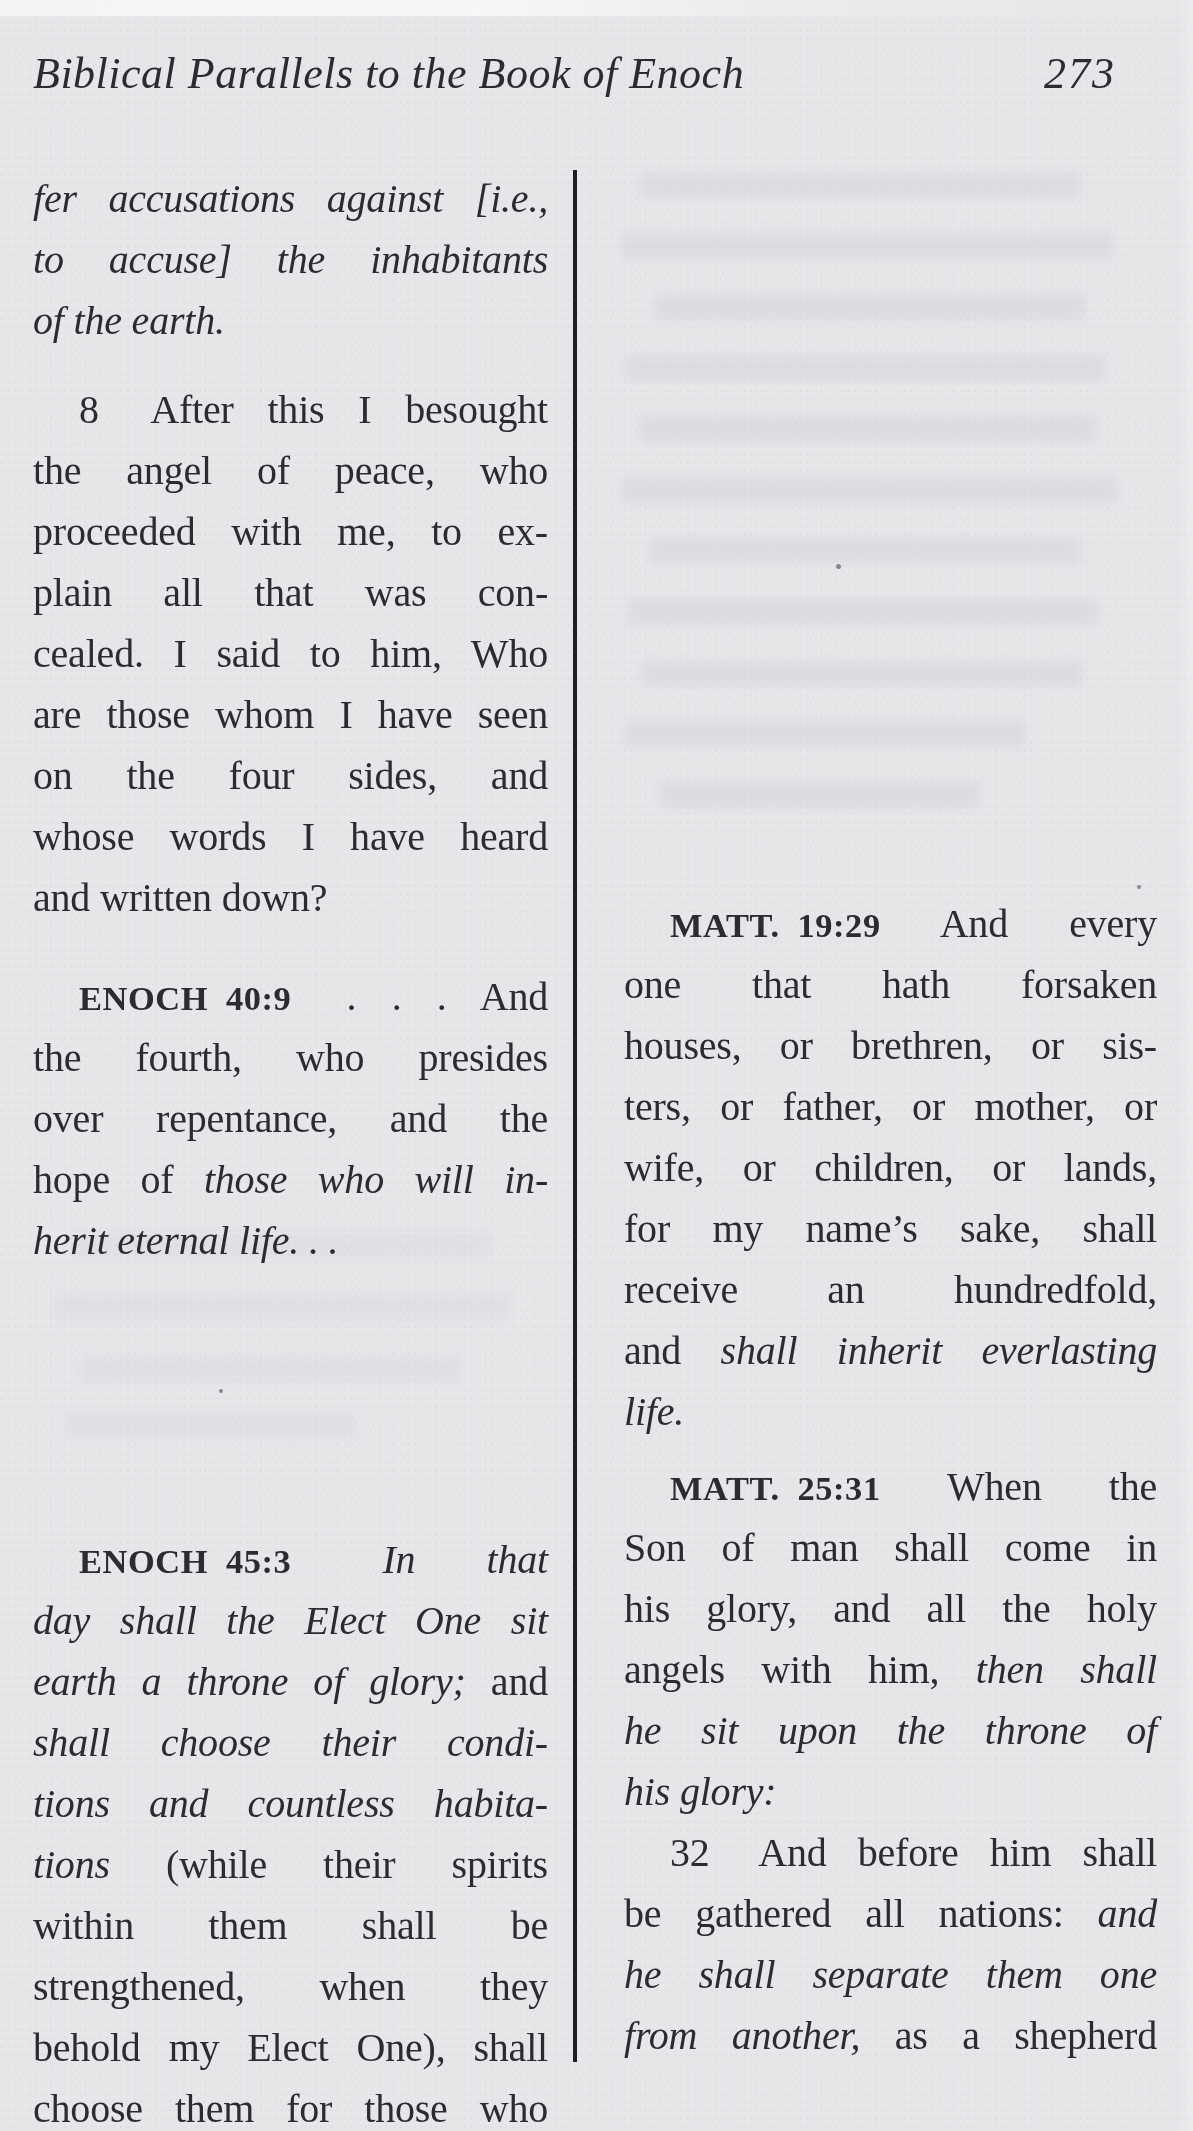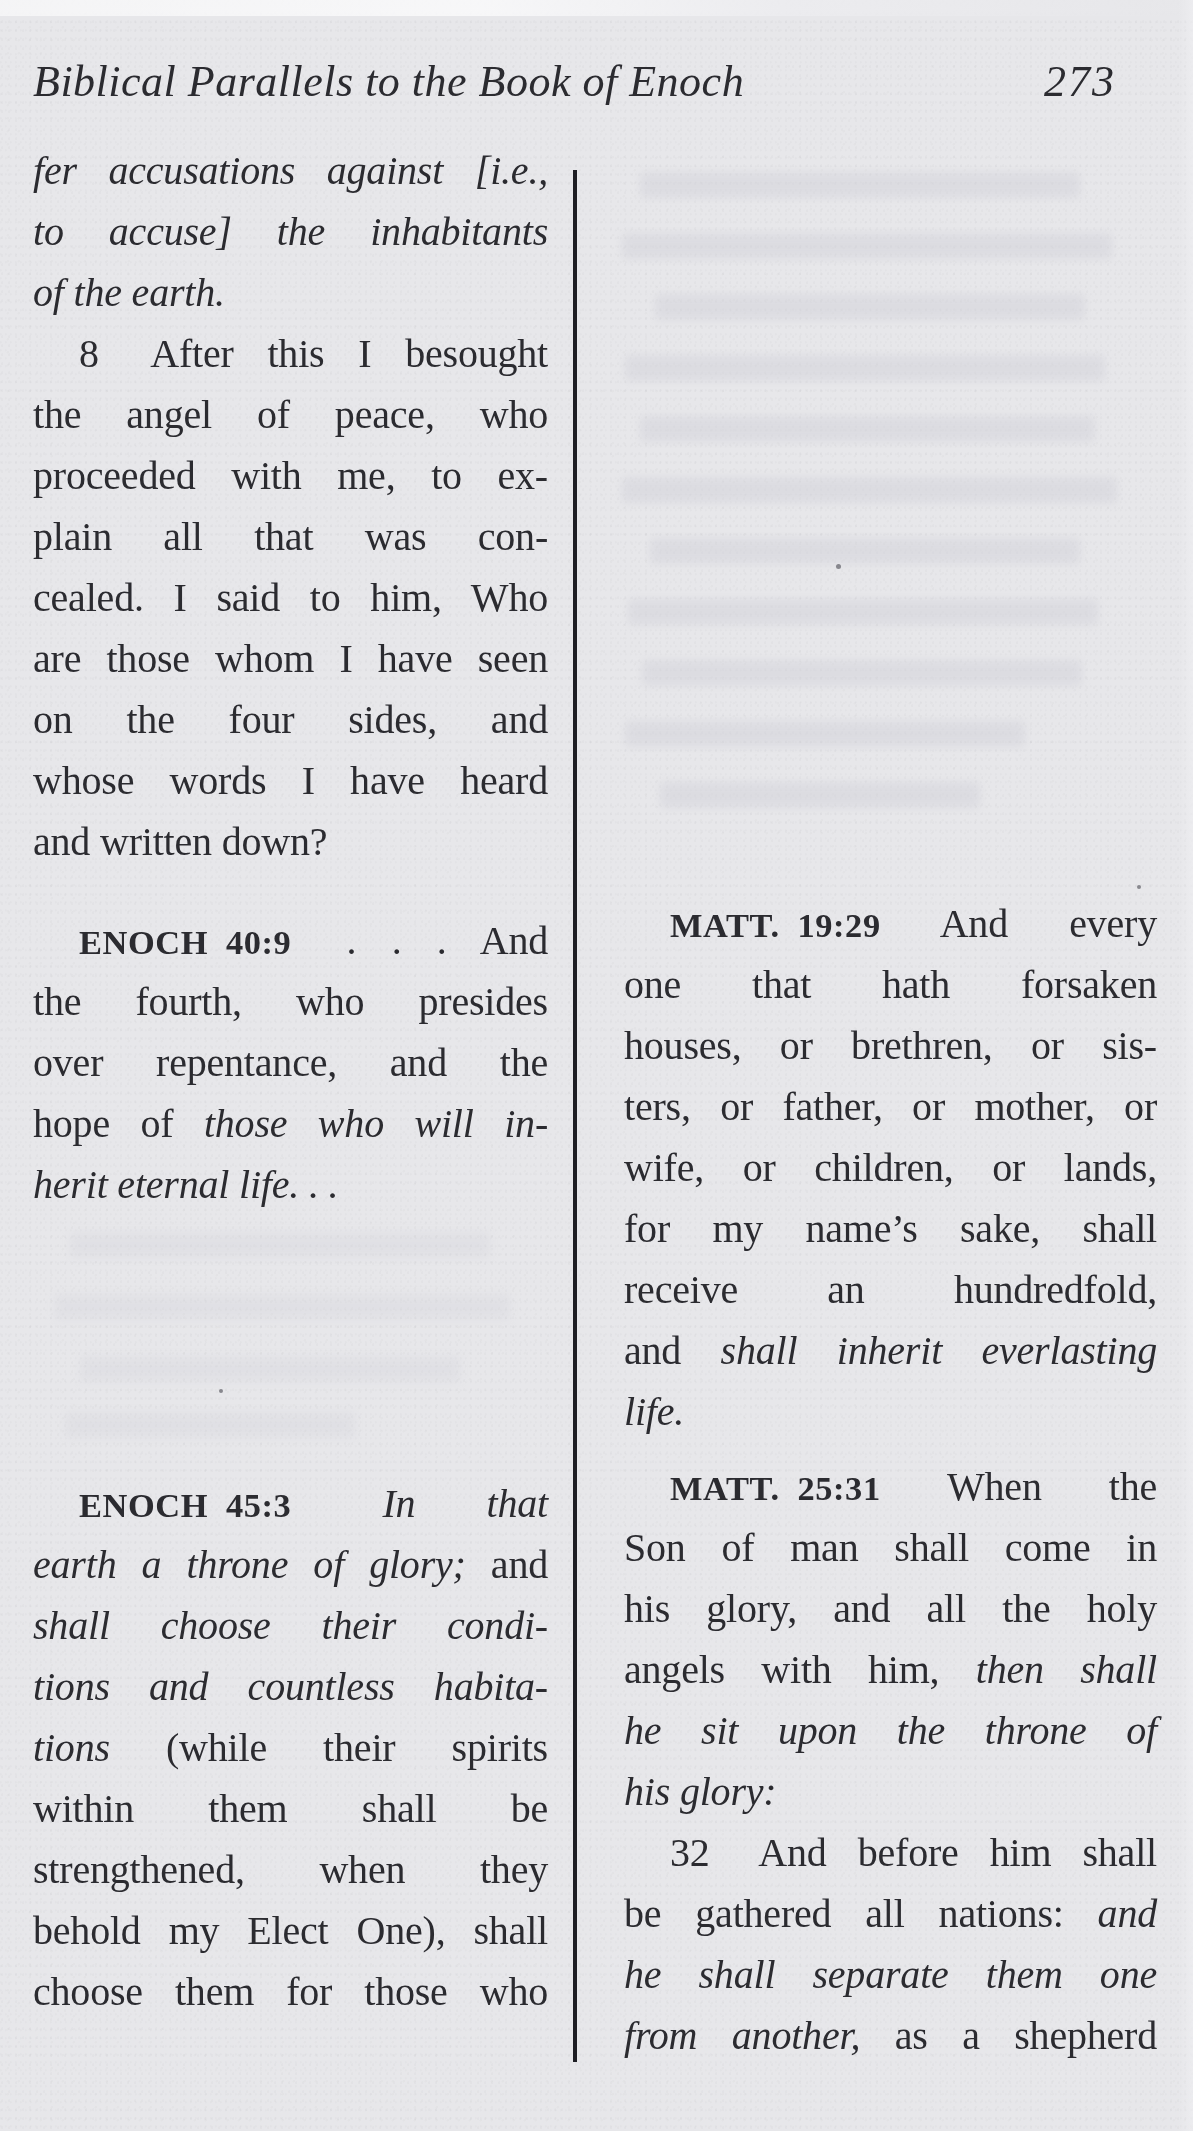--- a/index.html
+++ b/index.html
@@ -23,39 +23,39 @@
     position:absolute;left:0;top:0;width:100%;height:16px;
     background:linear-gradient(to right,#f7f7f8 0%,#fafafb 40%,#ededf0 65%,#e7e7ea 100%);
     opacity:.85;
   }
   .scan-edge-right{
     position:absolute;right:0;top:0;width:14px;height:100%;
     background:linear-gradient(to left,#efeff2,rgba(231,231,234,0));
     opacity:.7;
   }
   .running-head{
-    position:absolute;left:33px;top:56px;width:1130px;height:52px;
+    position:absolute;left:33px;top:48px;width:1130px;height:52px;
   }
   .head-title{
     position:absolute;left:0;top:0;
     font-style:italic;font-size:44px;line-height:52px;letter-spacing:.5px;
     white-space:nowrap;
   }
   .page-number{
     position:absolute;left:1011px;top:2px;
     font-size:44px;line-height:48px;letter-spacing:2px;font-style:italic;
   }
   .column-divider{
     position:absolute;left:573px;top:170px;width:4px;height:1892px;
     background:#1e1e24;
   }
   .col{position:absolute;top:140px;}
   .col-left{left:33px;width:515px;}
   .col-right{left:602px;width:533px;margin-left:22px;}
-  .block{display:block;}
+  .block{display:block;margin-top:28px;}
   .block[data-name="enoch-40-9"]{margin-top:38px;}
   .block[data-name="enoch-45-3"]{margin-top:258px;}
   .block[data-name="matt-19-29"]{margin-top:753px;}
   .block[data-name="matt-25-31"]{margin-top:14px;}
   .line{
     height:61px;line-height:61px;font-size:40px;
     text-align:justify;text-align-last:justify;text-justify:inter-word;
     white-space:nowrap;letter-spacing:-0.2px;
   }
   .line.last{text-align-last:left;}
@@ -123,20 +123,21 @@
       </div>
       <div class="block" data-name="enoch-40-9">
         <div class="line indent" data-name="text-line"><span class="seg-caps" data-name="verse-reference">ENOCH 40:9</span><span class="" data-name="text-segment">  . . . And</span></div>
         <div class="line" data-name="text-line"><span class="" data-name="text-segment">the fourth, who presides</span></div>
         <div class="line" data-name="text-line"><span class="" data-name="text-segment">over repentance, and the</span></div>
         <div class="line" data-name="text-line"><span class="" data-name="text-segment">hope of </span><span class="seg-italic " data-name="text-segment">those who will in-</span></div>
         <div class="line last" data-name="text-line"><span class="seg-italic " data-name="text-segment">herit eternal life. . .</span></div>
       </div>
       <div class="block" data-name="enoch-45-3">
         <div class="line indent" data-name="text-line"><span class="seg-caps" data-name="verse-reference">ENOCH 45:3</span><span class="seg-italic " data-name="text-segment">  In that</span></div>
+        <div class="line" data-name="text-line"><span class="seg-italic " data-name="text-segment">day shall the Elect One sit</span></div>
         <div class="line" data-name="text-line"><span class="seg-italic " data-name="text-segment">earth a throne of glory;</span><span class="" data-name="text-segment"> and</span></div>
         <div class="line" data-name="text-line"><span class="seg-italic " data-name="text-segment">shall choose their condi-</span></div>
         <div class="line" data-name="text-line"><span class="seg-italic " data-name="text-segment">tions and countless habita-</span></div>
         <div class="line" data-name="text-line"><span class="seg-italic " data-name="text-segment">tions</span><span class="" data-name="text-segment"> (while their spirits</span></div>
         <div class="line" data-name="text-line"><span class="" data-name="text-segment">within them shall be</span></div>
         <div class="line" data-name="text-line"><span class="" data-name="text-segment">strengthened, when they</span></div>
         <div class="line" data-name="text-line"><span class="" data-name="text-segment">behold my Elect One), shall</span></div>
         <div class="line" data-name="text-line"><span class="" data-name="text-segment">choose them for those who</span></div>
       </div>
     </div>

